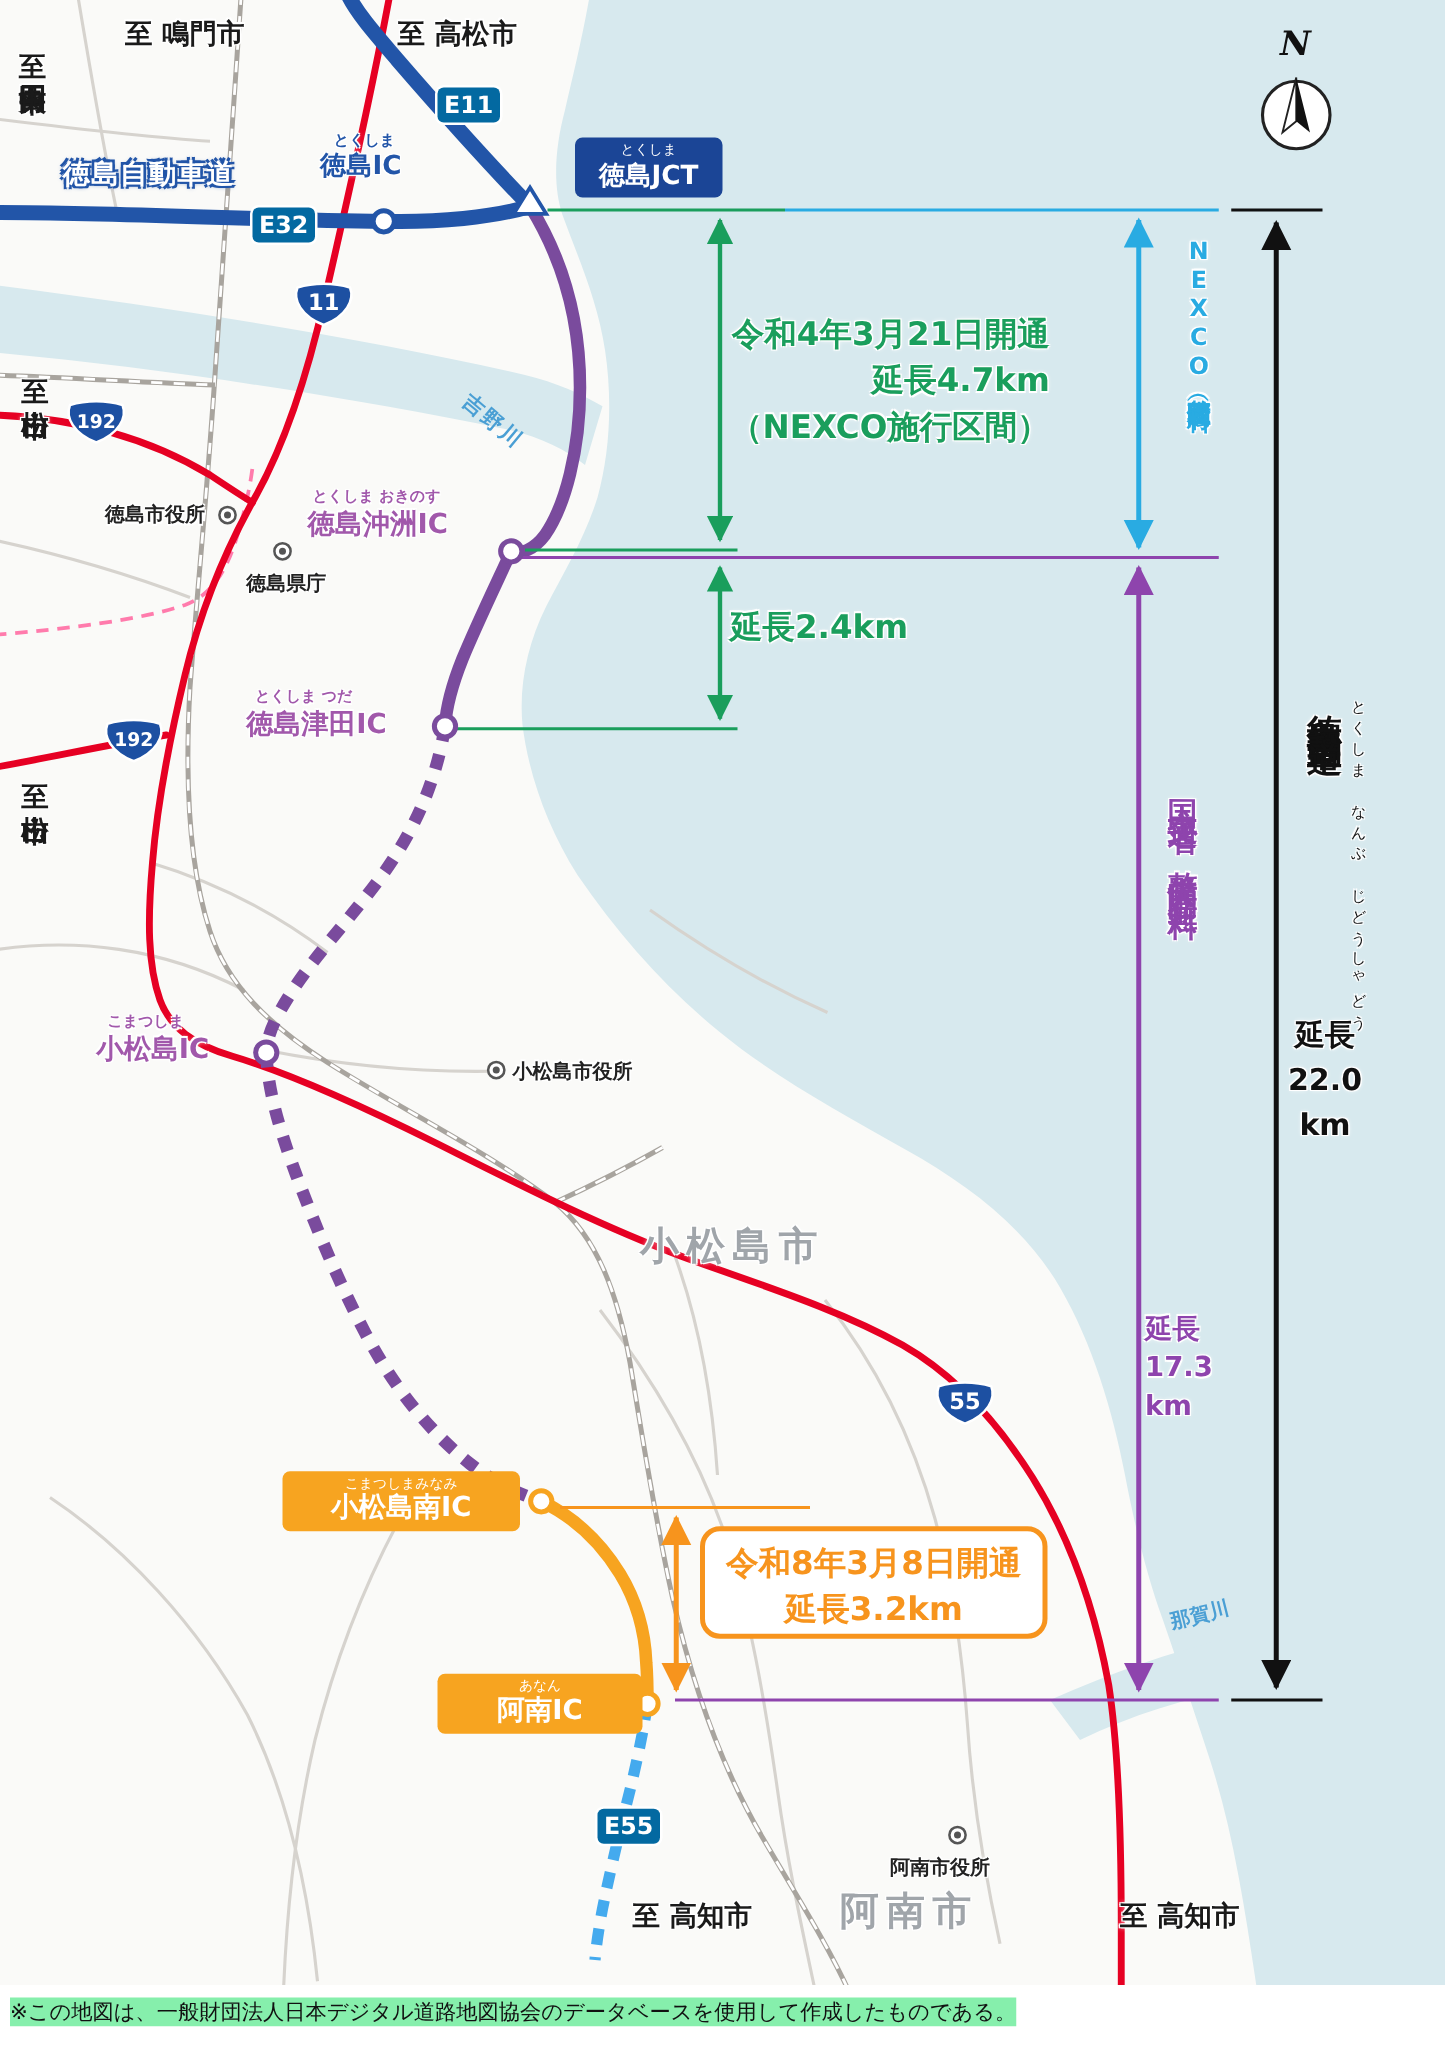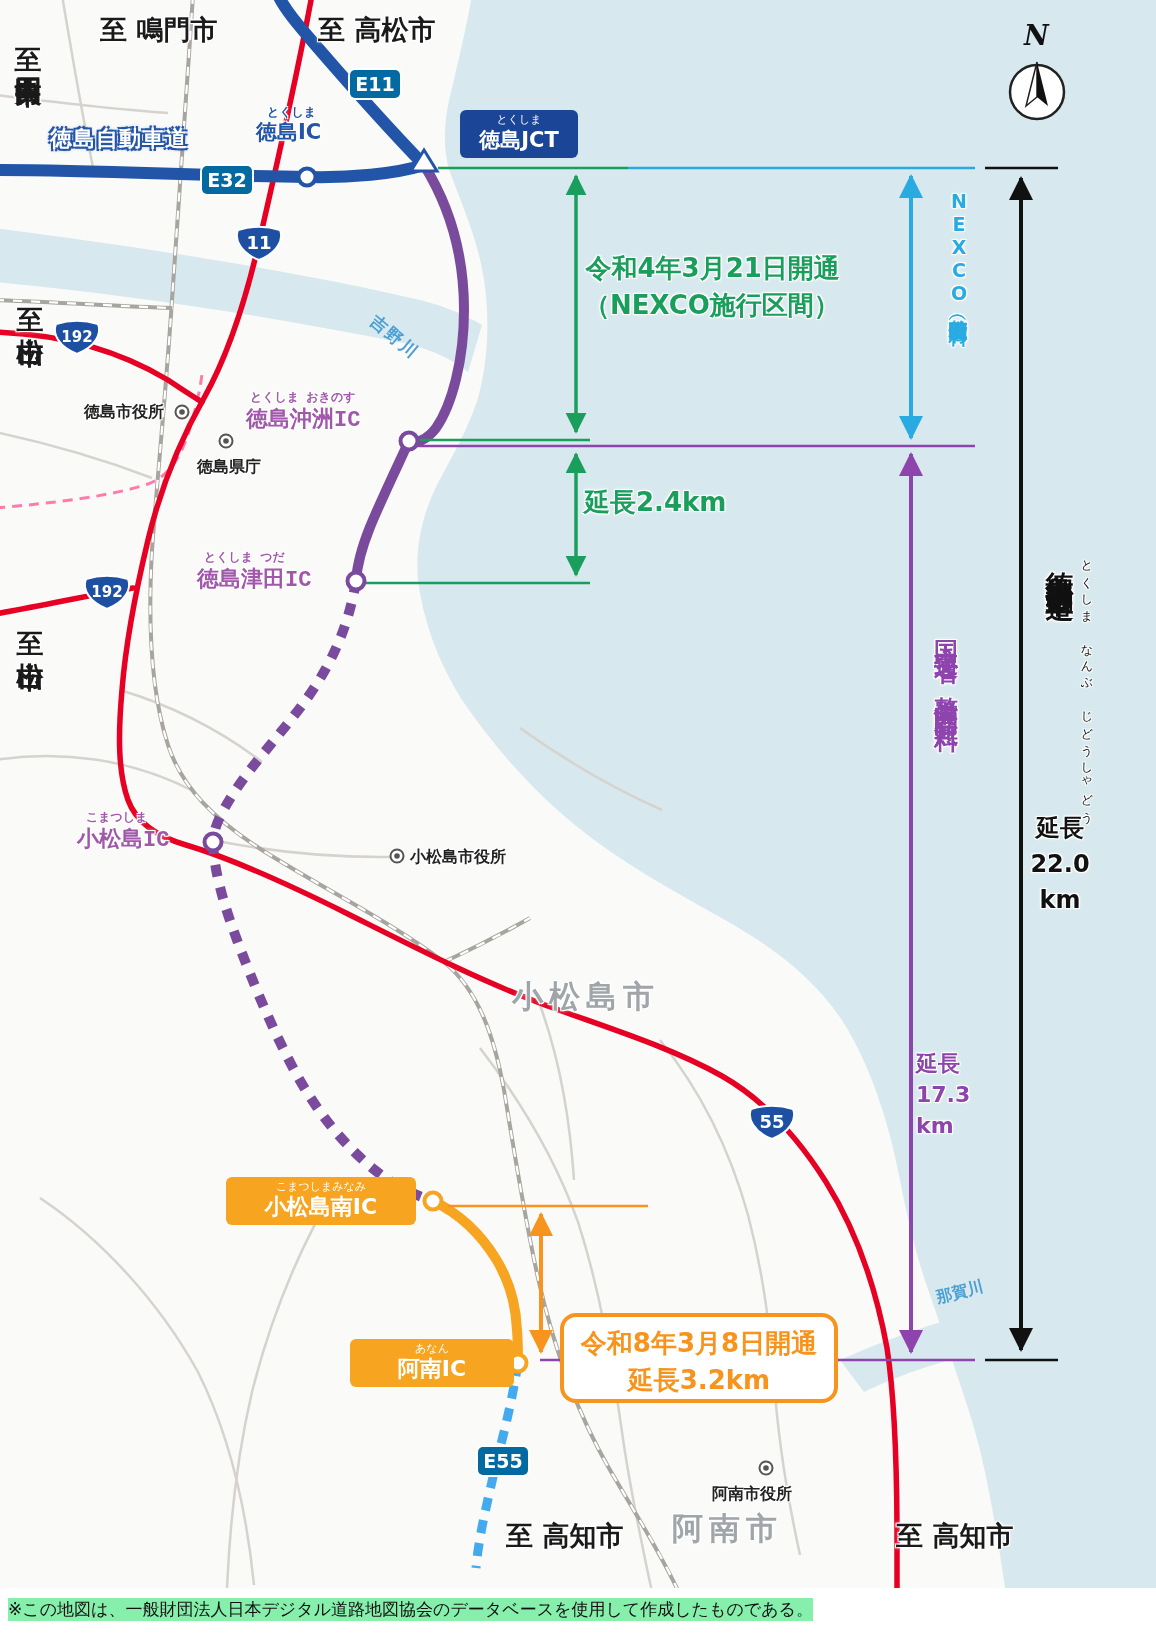--- a/index.html
+++ b/index.html
@@ -1,30 +1,30 @@
 <!DOCTYPE html>
 <html><head>
 <meta charset="utf-8">
 <style>
   html,body{margin:0;padding:0;}
   body{font-family:"DejaVu Sans","Liberation Sans",sans-serif;}
   #stage{position:relative;width:1156px;height:1640px;background:#ffffff;overflow:hidden;}
   #mapsvg{position:absolute;left:0;top:0;}
   .abs{position:absolute;white-space:nowrap;}
   .halo{text-shadow:-1px -1px 0 #fff,1px -1px 0 #fff,-1px 1px 0 #fff,1px 1px 0 #fff,0 0 4px #fff;}
-  .dir{font-size:27px;font-weight:bold;color:#1a1a1a;text-align:right;}
+  .dir{font-size:22px;font-weight:bold;color:#1a1a1a;text-align:right;}
   .vtext{writing-mode:vertical-rl;text-orientation:upright;}
   .expwy-label{font-size:22px;font-weight:bold;color:#ffffff;
      text-shadow:-2px -2px 0 #2255a8,2px -2px 0 #2255a8,-2px 2px 0 #2255a8,2px 2px 0 #2255a8,0 0 4px #2255a8;letter-spacing:1px;}
   .ebadge{width:50px;height:28px;background:#0369a1;color:#fff;font-size:19px;font-weight:bold;
      text-align:center;line-height:28px;border-radius:5px;box-shadow:0 0 0 2px #ffffff;}
   .shield-num{color:#fff;font-weight:bold;text-align:center;}
   .ic-furi{font-size:12px;font-weight:bold;}
   .ic-name{font-size:21px;font-weight:bold;}
-  .purple-ic{color:#a158ab;font-family:Liberation Mono, monospace;}
+  .purple-ic{color:#a158ab;}
   .blue-ic{color:#2255a8;}
   .namebox{border-radius:6px;text-align:center;color:#fff;}
   .namebox .furi{font-size:11px;line-height:14px;padding-top:3px;}
   .namebox .nm{font-size:21px;font-weight:bold;line-height:26px;}
   .jct{background:#1b4596;width:118px;height:48px;}
   .orangebox{background:#f7a420;}
   .place{font-size:16px;font-weight:bold;color:#222;}
   .cityname{font-size:31px;font-weight:bold;color:#a0a5aa;letter-spacing:6px;}
   .river{color:#4a9fd4;font-weight:bold;}
   .green-note{color:#1a9e5c;font-size:26px;font-weight:bold;line-height:37px;text-align:right;}
@@ -240,26 +240,27 @@
 <div class="abs place halo" style="left:197px;top:457px;">徳島県庁</div>
 <div class="abs place halo" style="left:410px;top:847px;">小松島市役所</div>
 <div class="abs cityname halo" style="left:512px;top:976px;">小松島市</div>
 <div class="abs place halo" style="left:712px;top:1484px;">阿南市役所</div>
 <div class="abs cityname halo" style="left:672px;top:1508px;">阿南市</div>
 <div class="abs river" style="left:380px;top:310px;font-size:17px;letter-spacing:2px;transform:rotate(40deg);transform-origin:left top;">吉野川</div>
 <div class="abs river" style="left:936px;top:1282px;font-size:16px;transform:rotate(-14deg);">那賀川</div>
 
 <div class="abs green-note halo" style="left:584px;top:250px;">
   <div>令和4年3月21日開通</div>
+  <div>延長4.7km</div>
   <div>（NEXCO施行区間）</div>
 </div>
 <div class="abs green-note halo" style="left:584px;top:484px;">
   <div>延長2.4km</div>
 </div>
-<div class="abs r8box" style="left:560px;top:1313px;">
+<div class="abs r8box" style="left:560px;top:1221px;">
   <div>令和8年3月8日開通</div>
   <div>延長3.2km</div>
 </div>
 
 <div class="abs cyan-note vtext halo" style="left:946px;top:190px;font-size:19px;letter-spacing:1px;">NEXCO整備区間（有料）</div>
 <div class="abs purple-note vtext halo" style="left:930px;top:620px;font-size:24px;letter-spacing:5px;">国土交通省 整備区間（無料）</div>
 <div class="abs purple-note halo" style="left:916px;top:1048px;font-size:22px;line-height:31px;">
   <div>延長</div>
   <div>17.3</div>
   <div>km</div>

